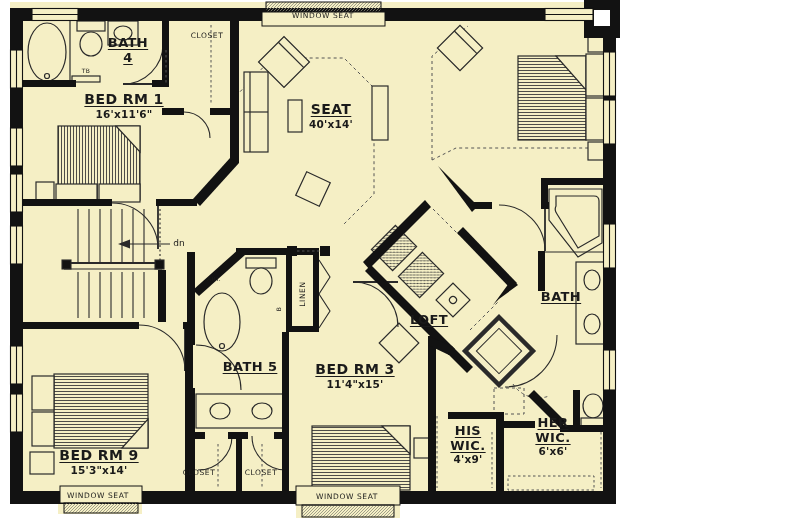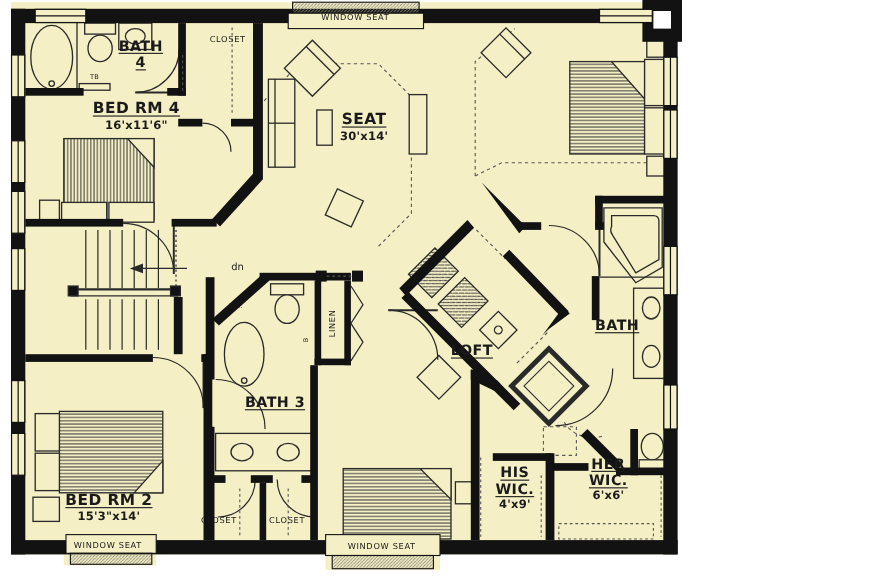--- a/index.html
+++ b/index.html
@@ -8,21 +8,21 @@
   .stage svg{position:absolute;left:0;top:0;}
   .lbl{position:absolute;transform:translateX(-50%);text-align:center;color:#1a1a1a;
        line-height:1.12;white-space:nowrap;}
   .lbl span{display:block;}
   .lbl span:empty{display:none;}
   .rm{font-size:13px;letter-spacing:.4px;font-weight:700;}
   .rm .u{text-decoration:underline;text-underline-offset:2px;}
   .dims{font-size:10.5px;letter-spacing:.2px;margin-top:1px;}
   .sm{font-size:7.5px;letter-spacing:.6px;}
   .tiny{font-size:6px;letter-spacing:.3px;}
-  .dn{font-size:9px;margin-left:37px;}
+  .dn{font-size:9px;}
   .rot{transform:translate(-50%,-50%) rotate(-90deg);}
   .big{font-size:14px;}
 </style>
 </head>
 <body>
 
 <div class="stage">
 <svg width="800" height="529" viewBox="0 0 800 529">
   <defs>
     <pattern id="hH" width="3" height="3" patternUnits="userSpaceOnUse">
@@ -337,27 +337,27 @@
 
 <div class="lbl rm" style="left:128px;top:36px">
   <span class="u">BATH</span>
   <span class="u">4</span>
 </div>
 <div class="lbl tiny" style="left:86px;top:68px">
       <span>TB</span>
     </div>
 
 <div class="lbl rm big" style="left:124px;top:92px">
-  <span class="u">BED RM 4</span>
+  <span class="u">BED RM 1</span>
   <span class="dims">16'x11'6"</span>
 </div>
 
 <div class="lbl rm big" style="left:331px;top:102px">
   <span class="u">SEAT</span>
-  <span class="dims">30'x14'</span>
+  <span class="dims">40'x14'</span>
 </div>
 
 
 <div class="lbl dn" style="left:179px;top:238px">
       <span>dn</span>
     </div>
 <div class="lbl tiny" style="left:214px;top:276px">
       <span>ART.</span>
     </div>
 <div class="lbl sm rot" style="left:303px;top:294px">
@@ -367,26 +367,30 @@
       <span>B</span>
     </div>
 
 <div class="lbl rm" style="left:429px;top:313px">
   <span class="u">LOFT</span>
 </div>
 <div class="lbl rm" style="left:561px;top:290px">
   <span class="u">BATH</span>
 </div>
 <div class="lbl rm" style="left:250px;top:360px">
-  <span class="u">BATH 3</span>
-</div>
-
+  <span class="u">BATH 5</span>
+</div>
+
+<div class="lbl rm big" style="left:355px;top:362px">
+  <span class="u">BED RM 3</span>
+  <span class="dims">11'4"x15'</span>
+</div>
 
 <div class="lbl rm big" style="left:99px;top:448px">
-  <span class="u">BED RM 2</span>
+  <span class="u">BED RM 9</span>
   <span class="dims">15'3"x14'</span>
 </div>
 
 <div class="lbl sm" style="left:199px;top:469px">
       <span>CLOSET</span>
     </div>
 <div class="lbl sm" style="left:261px;top:469px">
       <span>CLOSET</span>
     </div>
 

